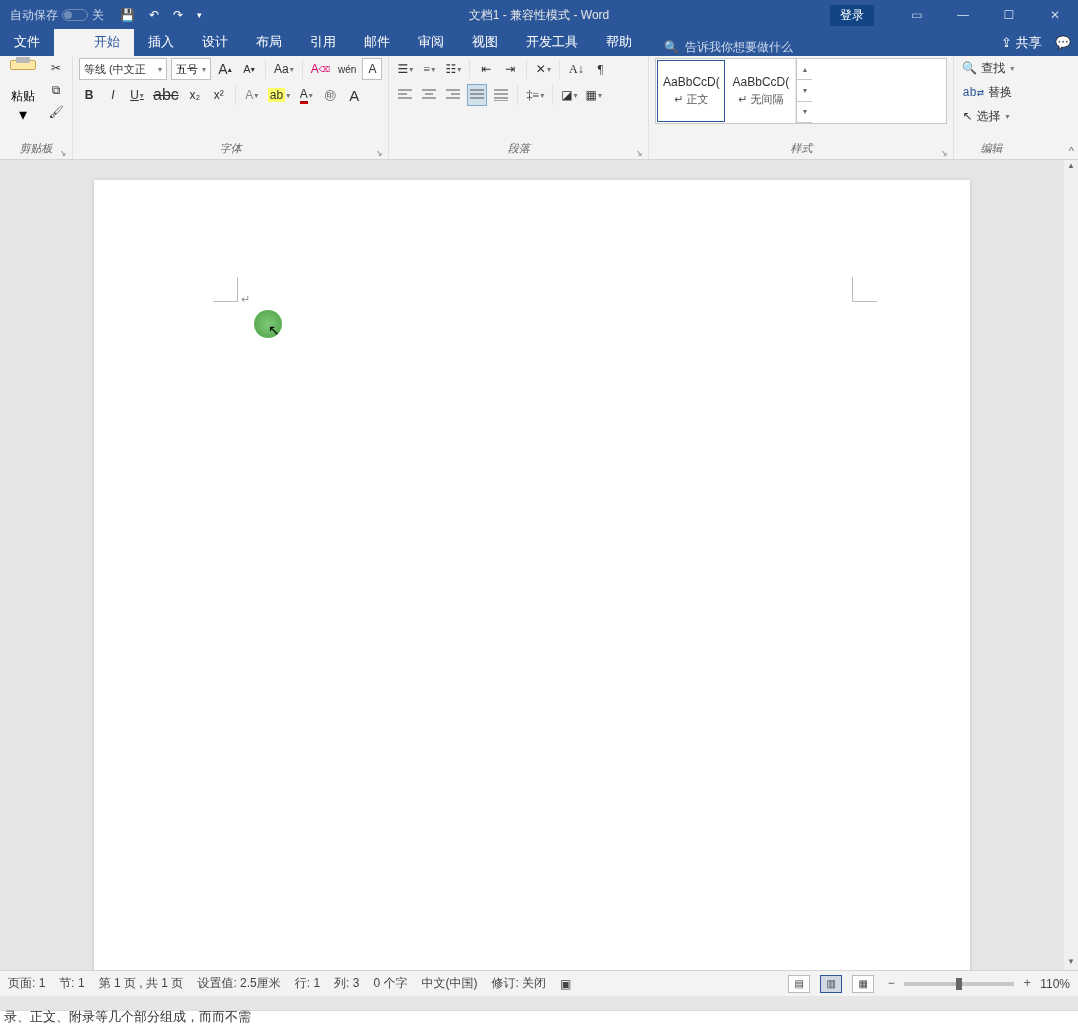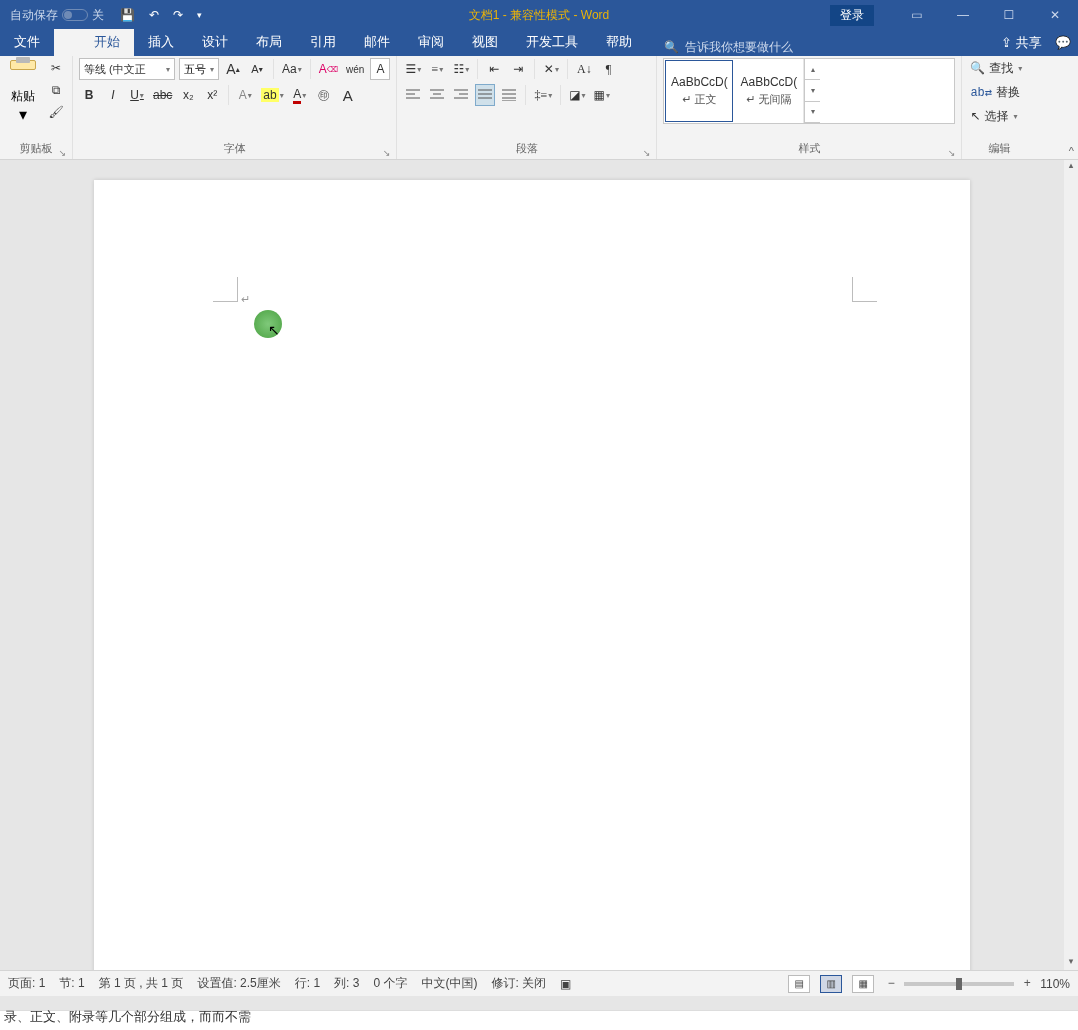--- a/index.html
+++ b/index.html
@@ -5,46 +5,46 @@
   * { margin: 0; padding: 0; box-sizing: border-box; font-family: "Microsoft YaHei", "Segoe UI", sans-serif; }
   body { background: #e6e6e6; width: 1078px; height: 1030px; overflow: hidden; position: relative; }
 
   
   .titlebar { height: 30px; background: #2b579a; display: flex; align-items: center; color: #fff; font-size: 12px; position: relative; }
   .titlebar .autosave { display:flex; align-items:center; gap:4px; padding-left:10px; color:#c9d6ea;}
   .titlebar .autosave .toggle { width:26px; height:12px; border:1px solid #6f8bb6; border-radius:6px; display:inline-block; position:relative; }
   .titlebar .autosave .toggle::after{content:"";width:8px;height:8px;background:#6f8bb6;border-radius:50%;position:absolute;left:1px;top:1px;}
   .titlebar .qat { display:flex; align-items:center; gap:14px; margin-left:16px; color:#fff;}
   .titlebar .qat span{cursor:pointer;}
-  .titlebar .title { position:absolute; left:50%; transform:translateX(-50%); color:#eab308; }
+  .titlebar .title { position:absolute; left:50%; transform:translateX(-50%); color:#e5e5e5; }
   .titlebar .right { margin-left:auto; display:flex; align-items:center; gap:0; }
   .titlebar .login { background:#134586; padding:2px 10px; margin-right:20px;margin-left:28px;}
   .titlebar .winbtn { width:46px; height:30px; display:flex; align-items:center; justify-content:center; color:#cdd9ec;}
 
   
   .tabrow { height:26px; background:#2b579a; display:flex; align-items:flex-end; color:#fff; font-size:13px; position:relative;}
   .tabrow .tab { padding:4px 14px 5px 14px; cursor:pointer; }
   .tabrow .tab.file { }
   .tabrow .tab.active { background:#f3f3f3; color:#2b579a;padding-left:40px; }
   .tabrow .tell { display:flex; align-items:center; gap:6px; color:#cdd9ec; margin-left:18px; font-size:12px;}
   .tabrow .right { position:absolute; right:6px; top:0; height:26px; display:flex; align-items:center; gap:14px; color:#fff;}
   .tabrow .right .share{display:flex;align-items:center;gap:4px;}
 
   
   .ribbon { height:104px; background:#f3f3f3; border-bottom:1px solid #d4d4d4; display:flex; position:relative;}
   .group { border-right:1px solid #e1e1e1; padding:2px 6px 0 6px; display:flex; flex-direction:column; }
   .group .rows { flex:1; display:flex; flex-direction:column; gap:4px; }
-  .group .label { height:18px; font-size:11px; color:#666; text-align:center; position:relative;}
+  .group .label { height:18px; font-size:11px; color:#666; text-align:center; position:relative;font-style:italic;}
   .group .label .dlg{position:absolute;right:0;bottom:1px;font-size:9px;color:#888;}
   .row { display:flex; align-items:center; gap:4px; }
   .btn { min-width:20px; height:22px; display:flex; align-items:center; justify-content:center; font-size:12px; color:#333; padding:0 2px; cursor:pointer; position:relative;}
   .btn .dd{font-size:8px;color:#777;margin-left:1px;}
   .btn.boxed{border:1px solid #c0c0c0;background:#fff;}
   .sep{width:1px;height:20px;background:#e1e1e1;margin:0 2px;}
-  .fontname{width:96px;height:22px;border:1px solid #c0c0c0;background:#fff;font-size:11px;display:flex;align-items:center;padding:0 4px;color:#333;white-space:nowrap;overflow:hidden;}
+  .fontname{width:88px;height:22px;border:1px solid #c0c0c0;background:#fff;font-size:11px;display:flex;align-items:center;padding:0 4px;color:#333;white-space:nowrap;overflow:hidden;}
   .fontname .dd,.fontsize .dd{margin-left:auto;font-size:8px;color:#777;}
   .fontsize{width:40px;height:22px;border:1px solid #c0c0c0;background:#fff;font-size:11px;display:flex;align-items:center;padding:0 4px;}
 
   
   .group.clip{min-width:60px;}
   .paste-big{display:flex;flex-direction:column;align-items:center;justify-content:flex-start;width:34px;height:66px;cursor:pointer;}
   .paste-big .icon{width:26px;height:30px;background:#ffe9a8;border:1px solid #caa74f;border-radius:2px;position:relative;margin-top:2px;}
   .paste-big .icon::before{content:"";position:absolute;left:5px;top:-4px;width:14px;height:6px;background:#b9b9b9;border-radius:1px;}
   .paste-big .txt{font-size:12px;margin-top:18px;}
   .clip-side{display:flex;flex-direction:column;gap:2px;margin-left:2px;}
@@ -214,21 +214,21 @@
         <div class="btn" style="font-weight:bold;">
             <span>B</span>
           </div>
         <div class="btn" style="font-style:italic;">
             <span>I</span>
           </div>
         <div class="btn" style="text-decoration:underline;">
             <span>U</span>
             <span class="dd">▾</span>
           </div>
-        <div class="btn" style="text-decoration:line-through;font-size:12px;">
+        <div class="btn" style="text-decoration:line-through;font-size:16px;">
             <span>abc</span>
           </div>
         <div class="btn">
             <span>x₂</span>
           </div>
         <div class="btn">
             <span>x²</span>
           </div>
         <div class="sep"></div>
         <div class="btn" style="color:#888;">

